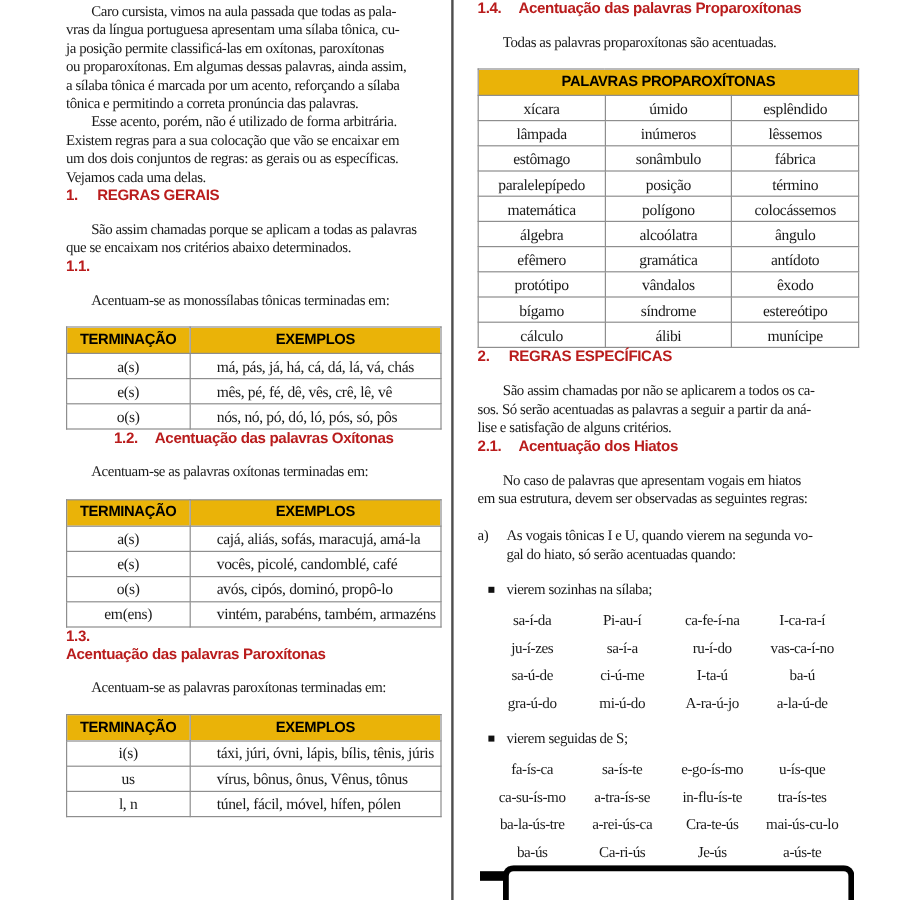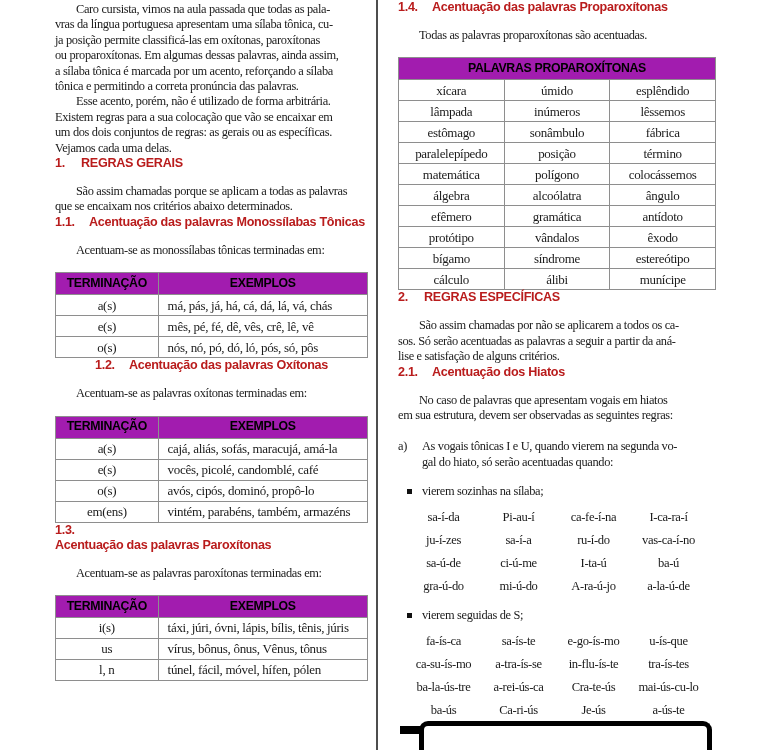--- a/index.html
+++ b/index.html
@@ -24,27 +24,27 @@
   .h{display:flex;margin:0;color:#b91c1c;
      font-family:"Liberation Sans", sans-serif;font-weight:700;
      font-size:12.6px;line-height:15px;letter-spacing:-0.3px;}
   .h .hnum{flex:none;}
   .h.sec .hnum{min-width:26px;}
   .h.sub .hnum{min-width:34px;}
 
   table{border-collapse:collapse;width:100%;table-layout:fixed;}
   th,td{border:1px solid #8e8e8e;white-space:nowrap;overflow:hidden;
         font-size:13px;letter-spacing:-0.3px;padding:0 4px;}
-  th{background:#a21caf;color:#000;height:21px;
+  th{background:#eab308;color:#000;height:21px;
      font-family:"Liberation Sans", sans-serif;font-weight:700;
      font-size:12.3px;text-align:center;}
   td{height:20px;font-family:"Liberation Serif", serif;}
   .term-table th:first-child{width:30%;}
   .term-table td:first-child{text-align:center;}
-  .term-table td:last-child{text-align:left;padding-left:9px;}
+  .term-table td:last-child{text-align:left;padding-left:22px;}
   .prop-table td{text-align:center;}
 
   .item-a{display:flex;margin-top:16px;}
   .item-a .ilabel{flex:none;width:24px;}
   .item-a .itext{white-space:pre;}
 
   .bullet-row{display:flex;margin-top:14px;}
   .sq{flex:none;width:5px;height:5px;background:#111;margin:5px 10px 0 9px;}
 
   .syl-grid{display:grid;grid-template-columns:repeat(4,1fr);
@@ -76,21 +76,20 @@
 
     <h3 class="h sec mt16">
       <span class="hnum">1.</span>
       <span>REGRAS GERAIS</span>
     </h3>
     <p class="body ind mt13">São assim chamadas porque se aplicam a todas as palavras
 que se encaixam nos critérios abaixo determinados.</p>
 
     <h4 class="h sub mt18">
       <span class="hnum">1.1.</span>
-      <span>Acentuação das palavras Monossílabas Tônicas</span>
     </h4>
     <p class="body ind mt13">Acentuam-se as monossílabas tônicas terminadas em:</p>
     <table class="term-table mt14">
       <thead>
         <tr>
           <th>TERMINAÇÃO</th>
           <th>EXEMPLOS</th>
         </tr>
       </thead>
       <tbody>

